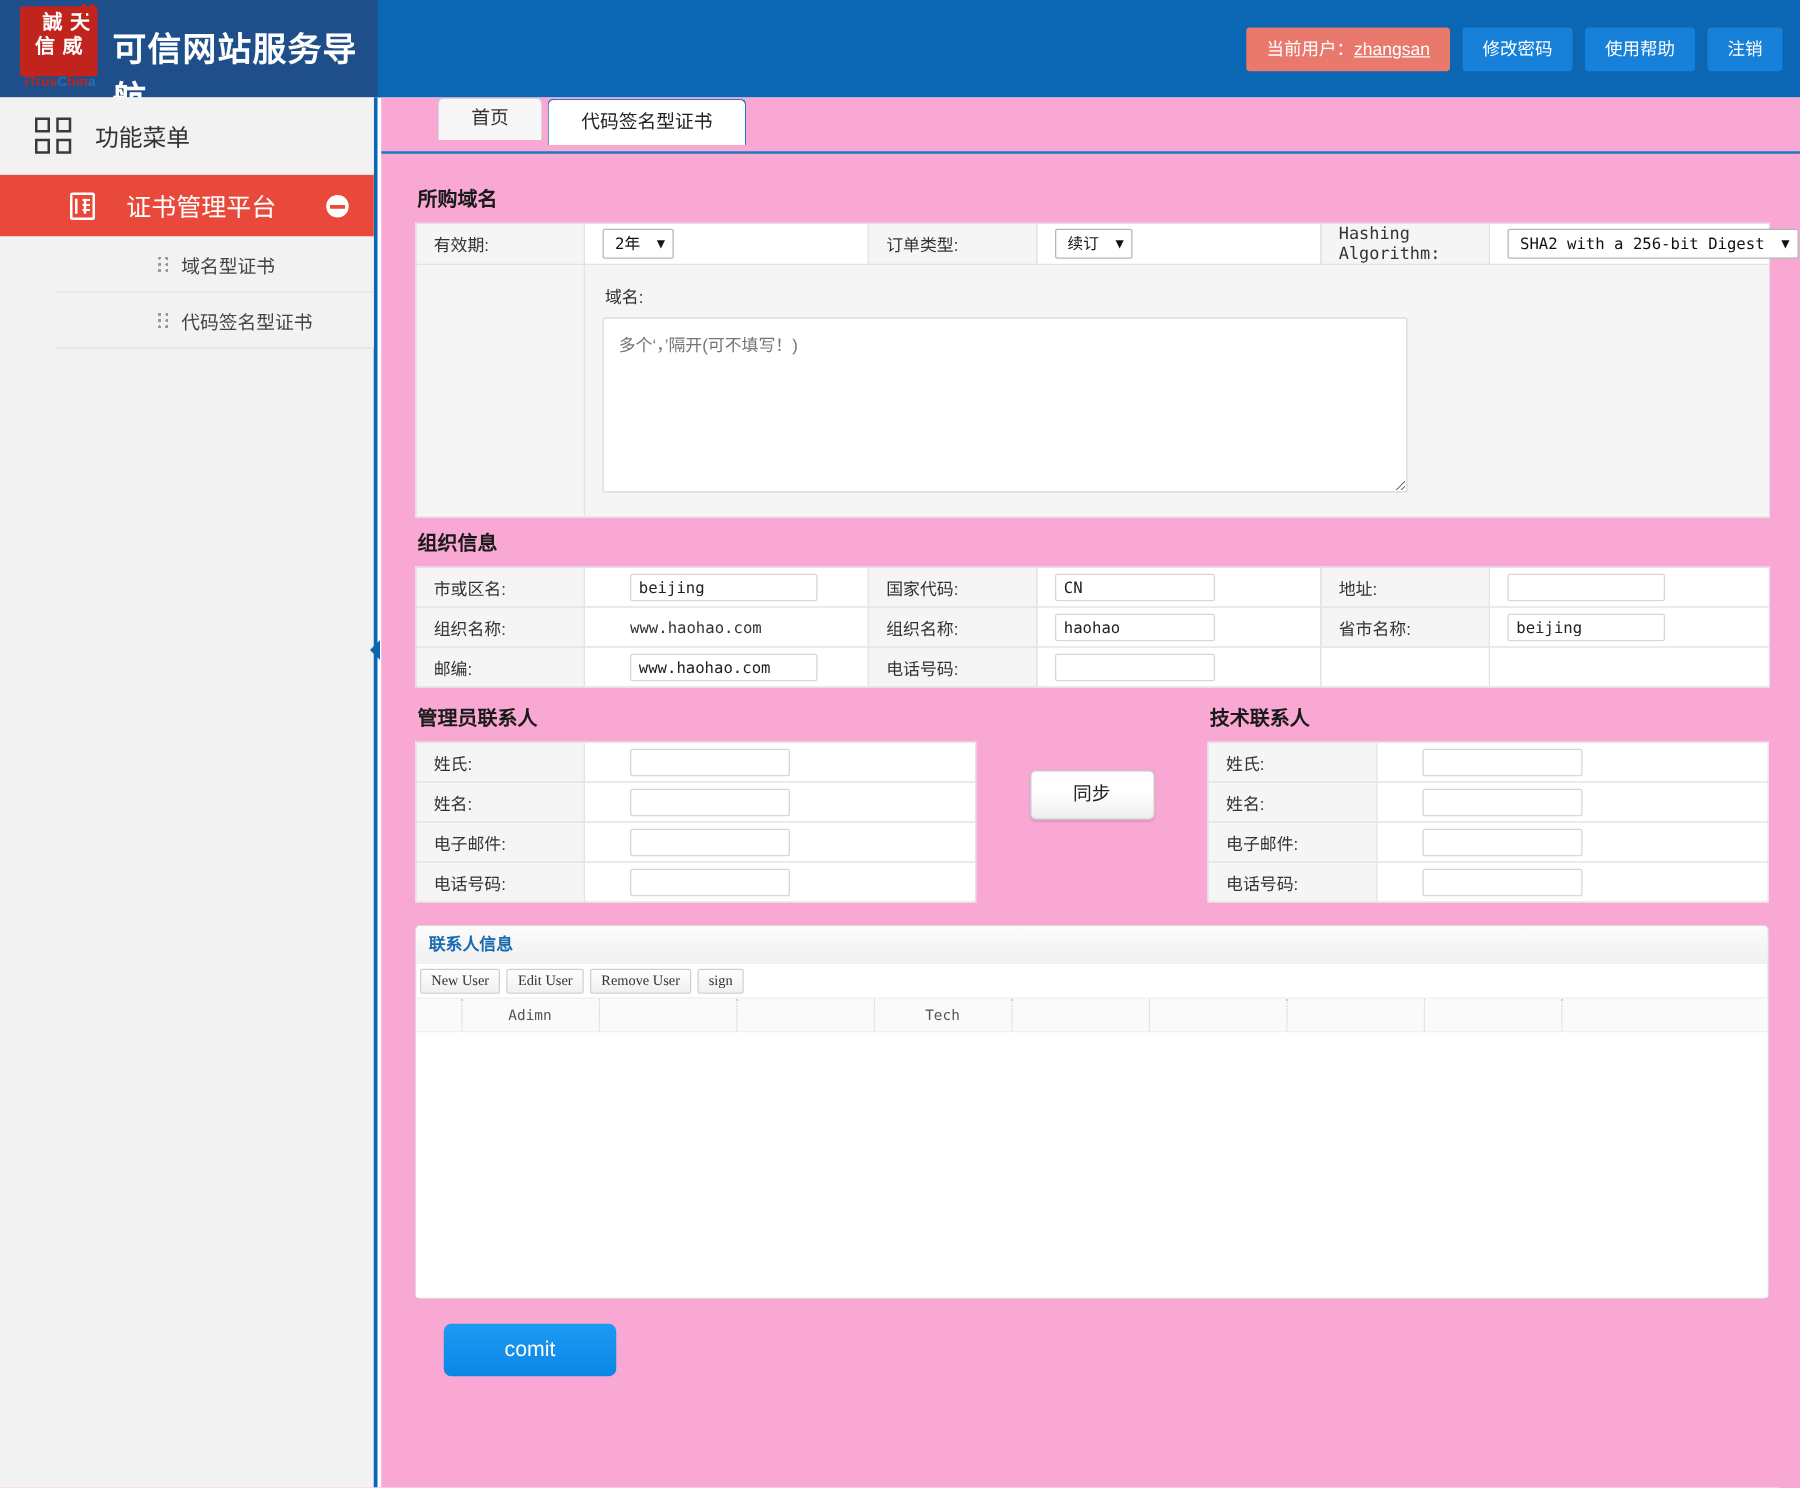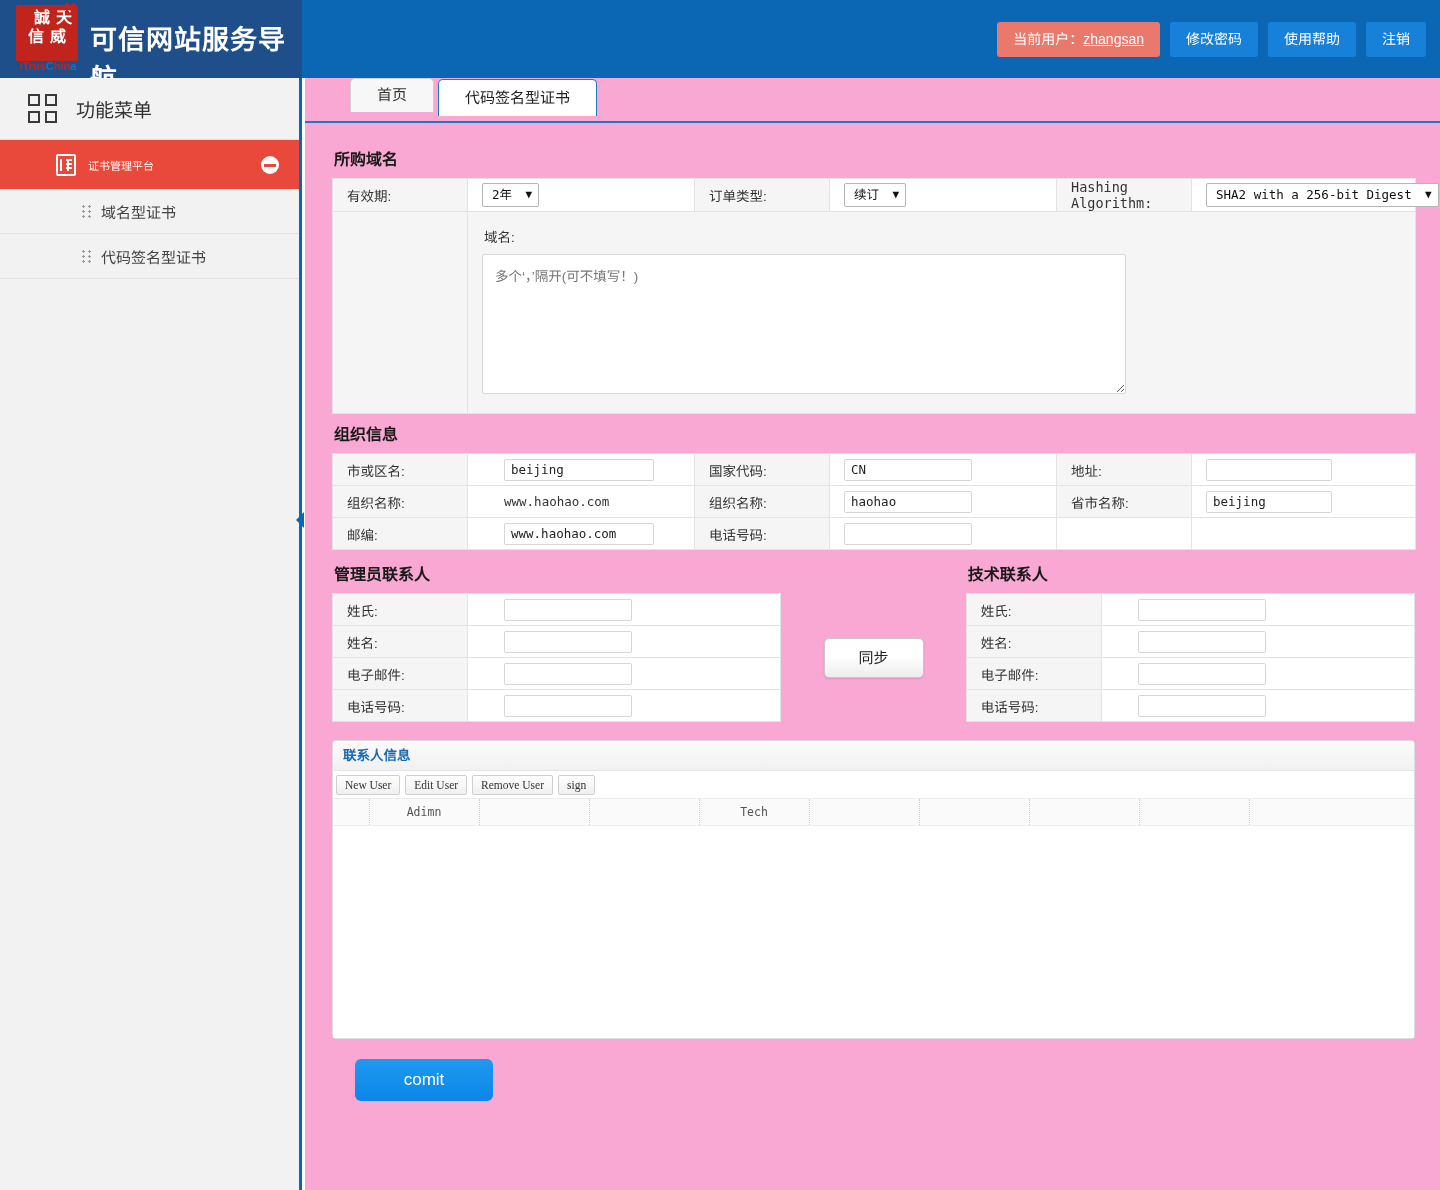--- a/index.html
+++ b/index.html
@@ -83,33 +83,34 @@
     margin-right:12px; position:relative; flex:none;
   }
   .side-group .doc-icon::before{
     content:""; position:absolute; left:2px; top:3px; width:5px; height:12px;
     border-left:2px solid #fff; border-right:2px solid #fff;
   }
   .side-group .doc-icon::after{
     content:""; position:absolute; right:2px; top:3px; width:6px; height:12px;
     background:repeating-linear-gradient(to bottom,#fff 0 2px,transparent 2px 4px);
   }
-  .side-group-label { font-size:11px; }
+  .side-group-label { font-size:20px;margin-left:13px; }
   .minus-circle {
     position:absolute; right:20px; top:50%; margin-top:-9px;
     width:18px; height:18px; border-radius:50%; background:#fff;
   }
   .minus-circle::after{
     content:""; position:absolute; left:3px; top:8px; width:12px; height:3px; background:#e8493a;
   }
 
   .side-item {
     height:45px; display:flex; align-items:center; padding-left:82px;
     border-bottom:1px solid #e2e2e2; font-size:15px; color:#444; background:#f2f2f2;
     cursor:pointer;
+    margin-left:44px;
   }
   .dots-icon {
     width:9px; height:13px; margin-right:10px; flex:none;
     background:
       radial-gradient(circle 1.3px at 1.5px 1.5px,#9a9a9a 99%,transparent 100%),
       radial-gradient(circle 1.3px at 7.5px 1.5px,#9a9a9a 99%,transparent 100%),
       radial-gradient(circle 1.3px at 1.5px 6.5px,#9a9a9a 99%,transparent 100%),
       radial-gradient(circle 1.3px at 7.5px 6.5px,#9a9a9a 99%,transparent 100%),
       radial-gradient(circle 1.3px at 1.5px 11.5px,#9a9a9a 99%,transparent 100%),
       radial-gradient(circle 1.3px at 7.5px 11.5px,#9a9a9a 99%,transparent 100%);
@@ -187,21 +188,21 @@
 
   
   .contacts { display:flex; align-items:flex-start; margin-top:4px; }
   .contact-col { width:450px; }
   .contact-col .sec-title { margin-left:2px; }
   .sync-wrap { width:185px; display:flex; justify-content:center; padding-top:62px; }
   .sync-btn {
     width:100px; height:40px; line-height:38px; text-align:center;
     font-size:15px; color:#222; border:1px solid #c8c8c8; border-radius:5px;
     background:linear-gradient(to bottom,#fdfdfd 0%,#ffffff 45%,#ededed 100%);
-    box-shadow:0 1px 2px rgba(0,0,0,.12); cursor:pointer;margin-top:22px;
+    box-shadow:0 1px 2px rgba(0,0,0,.12); cursor:pointer;
   }
 
   
   .panel { margin-top:18px; border:1px solid #dcdcdc; border-radius:4px; background:#fff; }
   .panel-hd {
     height:30px; line-height:30px; padding-left:10px;
     font-size:13.5px; font-weight:bold; color:#1a6bb0;
     background:linear-gradient(to bottom,#fbfbfb,#f1f1f1);
     border-bottom:1px solid #e4e4e4; border-radius:3px 3px 0 0;
   }

